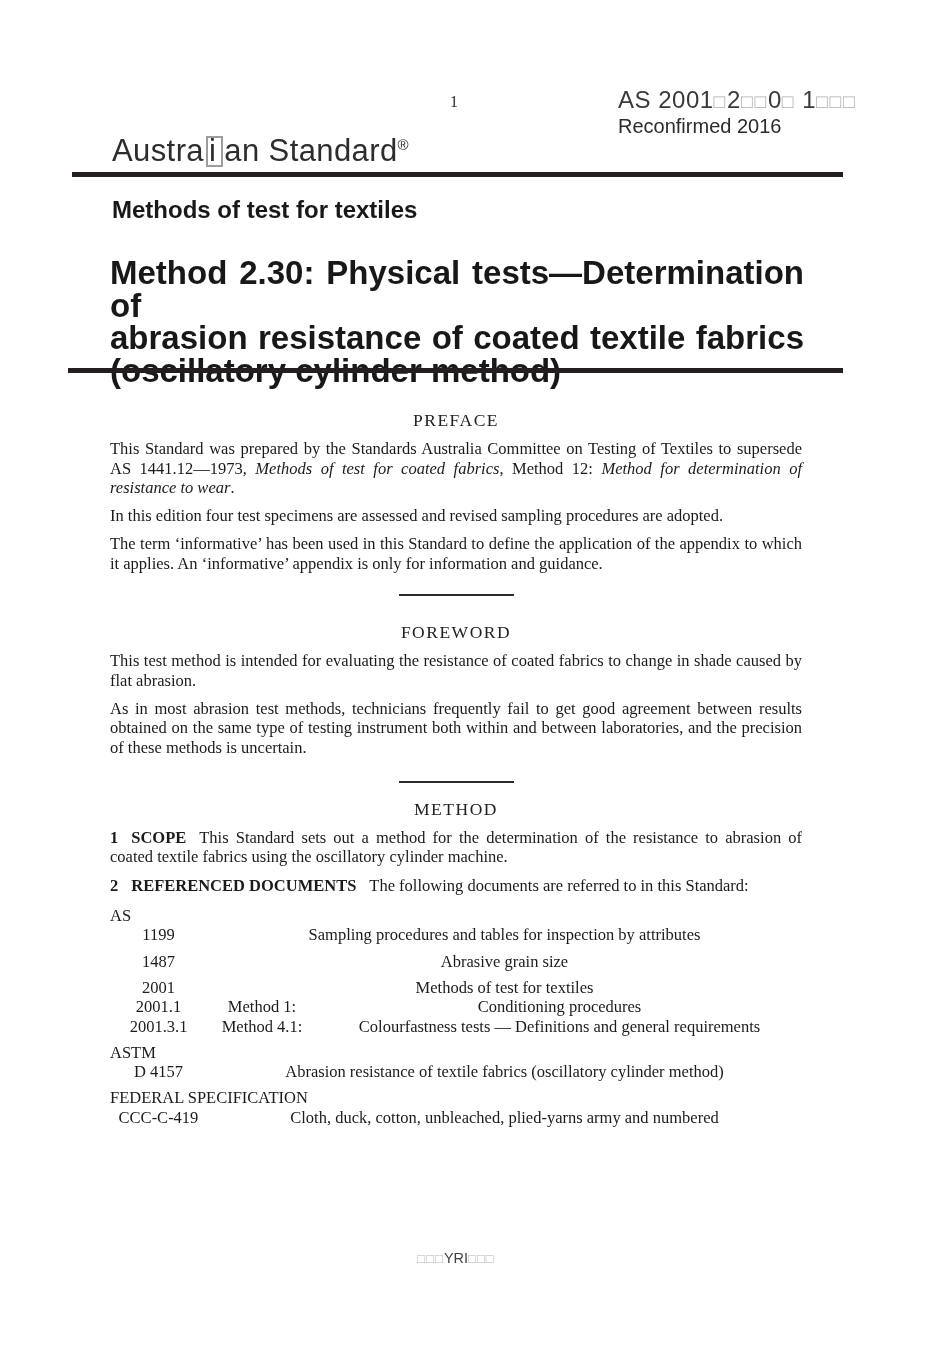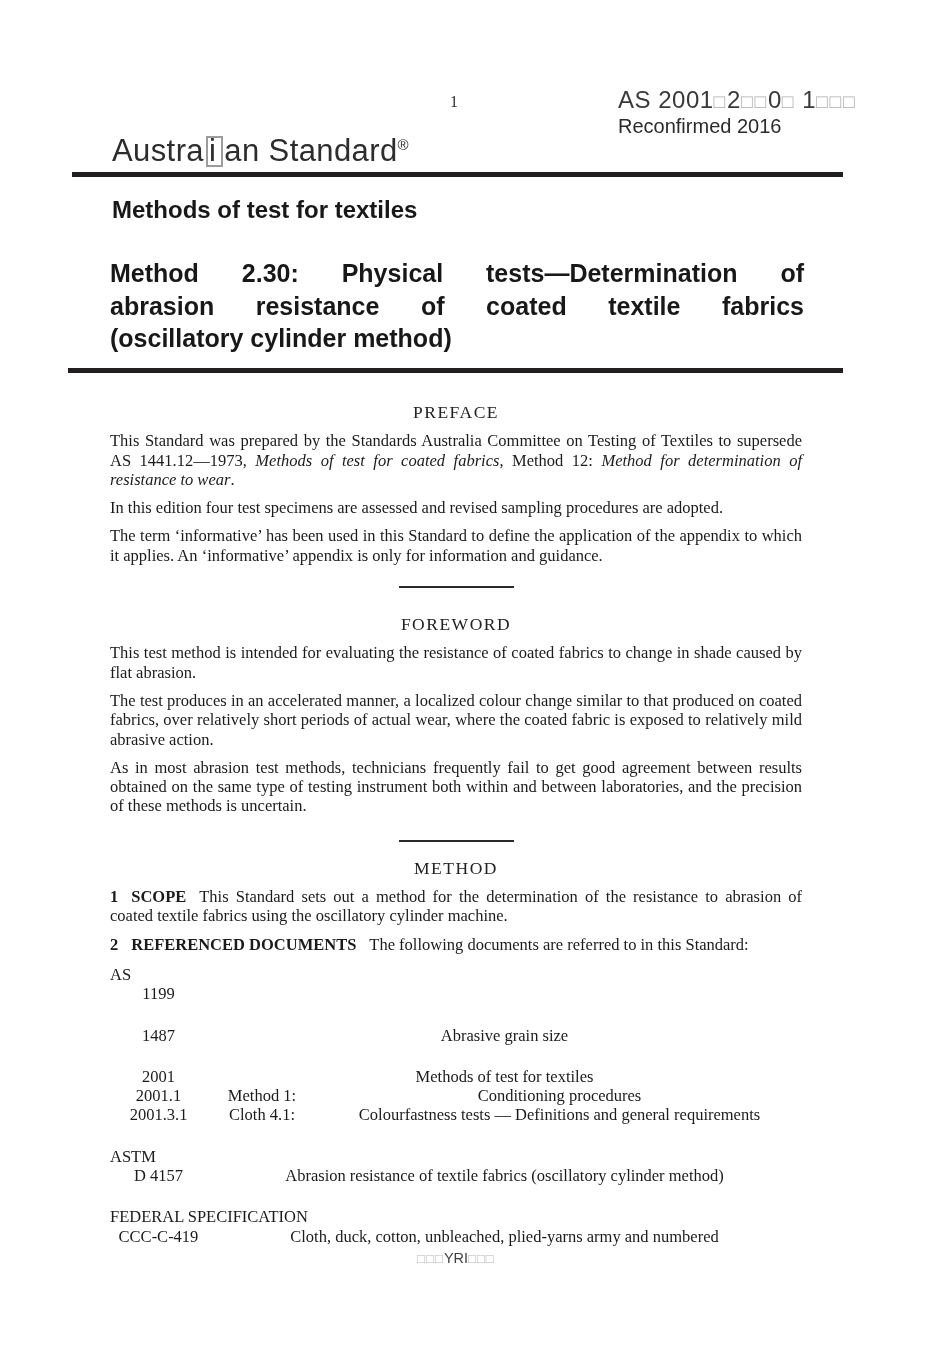--- a/index.html
+++ b/index.html
@@ -26,44 +26,44 @@
   #brand{left:112px;top:133px;font-family:"Liberation Sans",sans-serif;font-size:31px;color:#2d2d2d;letter-spacing:0.4px;white-space:nowrap;}
   .boxi{display:inline-block;border:2px solid #9c9c9c;padding:0 5px 1px 1px;line-height:0.85;margin:0 1px 0 2px;}
   .reg{font-size:15px;vertical-align:super;}
 
   .rule{background:#231f20;}
   #rule1{left:72px;top:172px;width:771px;height:5px;}
   #rule2{left:68px;top:368px;width:775px;height:5px;}
 
   
   #title1{left:112px;top:196px;font-family:"Liberation Sans",sans-serif;font-size:24px;font-weight:bold;color:#181818;white-space:nowrap;}
-  #title2{left:110px;top:257px;width:694px;font-family:"Liberation Sans",sans-serif;font-size:25px;font-weight:bold;color:#181818;}
+  #title2{left:110px;top:257px;width:694px;font-family:"Liberation Sans",sans-serif;font-size:33px;font-weight:bold;color:#181818;}
   #title2 .tline{line-height:32.6px;}
   #title2 .just{text-align:justify;text-align-last:justify;}
 
   
   #bodycol{left:110px;top:395px;width:692px;font-size:16.5px;line-height:19.3px;}
   #bodycol p{margin:9px 0 0 0;text-align:justify;}
   h2.sect{font-size:17.5px;font-weight:normal;letter-spacing:1.5px;text-align:center;margin:0;line-height:19.3px;color:#222;}
-  #h-preface{margin-top:8px;}
+  #h-preface{margin-top:16px;}
   p.first{margin-top:11px;}
   .divider{width:115px;height:2px;background:#2a2a2a;margin:21px auto 0;}
   #div2{margin-top:24px;}
   #h-foreword{margin-top:27px;}
   #h-method{margin-top:17px;}
   .cnum,.clabel{font-weight:bold;}
   .cnum{margin-right:13px;}
   .clabel{margin-right:13px;}
   #p-refdocs{margin-top:21px;}
   em{font-style:italic;}
 
   
   #reflist{margin-top:11px;}
   .ref-row{display:flex;line-height:19.3px;text-align:center;}
-  .ref-row.gap{margin-top:22px;}
+  .ref-row.gap{margin-top:7px;}
   .ref-code{width:97px;flex:none;}
   .ref-sub{width:110px;flex:none;}
   .ref-desc{flex:1;}
 
   
   #footer{left:110px;top:1250px;width:692px;text-align:center;font-family:"Liberation Sans",sans-serif;font-size:14.5px;color:#3f3f3f;}
   #footer .tofu-sm{color:#b5b5b5;font-size:13px;letter-spacing:1px;}
 </style>
 </head>
 <body>
@@ -95,54 +95,54 @@
 
     <h2 class="sect" id="h-preface">PREFACE</h2>
     <p class="first"><span>This Standard was prepared by the Standards Australia Committee on Testing of Textiles to supersede AS 1441.12—1973, </span><em>Methods of test for coated fabrics</em><span>, Method 12:  </span><em>Method for determination of resistance to wear</em><span>.</span></p>
     <p>In this edition four test specimens are assessed and revised sampling procedures are adopted.</p>
     <p>The term ‘informative’ has been used in this Standard to define the application of the appendix to which it applies. An ‘informative’ appendix is only for information and guidance.</p>
 
     <div class="divider" id="div1"></div>
 
     <h2 class="sect" id="h-foreword">FOREWORD</h2>
     <p class="first">This test method is intended for evaluating the resistance of coated fabrics to change in shade caused by flat abrasion.</p>
-    <p>The test produces in an accelerated manner, a localized colour change similar to that produced on coated fabrics, over relatively short periods of actual wear, where the coated fabric is exposed to relatively mild abrasive action.</p>
     <p>As in most abrasion test methods, technicians frequently fail to get good agreement between results obtained on the same type of testing instrument both within and between laboratories, and the precision of these methods is uncertain.</p>
 
     <div class="divider" id="div2"></div>
 
     <h2 class="sect" id="h-method">METHOD</h2>
 
     <p class="first"><span class="cnum">1</span><span class="clabel">SCOPE</span><span>This Standard sets out a method for the determination of the resistance to abrasion of coated textile fabrics using the oscillatory cylinder machine.</span></p>
 
     <p id="p-refdocs"><span class="cnum">2</span><span class="clabel">REFERENCED DOCUMENTS</span><span>The following documents are referred to in this Standard:</span></p>
 
     <div id="reflist">
       <div class="ref-row">
           <span>AS</span>
         </div>
       <div class="ref-row">
           <span class="ref-code">1199</span>
+          <span class="ref-desc">Sampling procedures and tables for inspection by attributes</span>
         </div>
       <div class="ref-row gap">
           <span class="ref-code">1487</span>
           <span class="ref-desc">Abrasive grain size</span>
         </div>
       <div class="ref-row gap">
           <span class="ref-code">2001</span>
           <span class="ref-desc">Methods of test for textiles</span>
         </div>
       <div class="ref-row">
           <span class="ref-code">2001.1</span>
           <span class="ref-sub">Method 1:</span>
           <span class="ref-desc">Conditioning procedures</span>
         </div>
       <div class="ref-row">
           <span class="ref-code">2001.3.1</span>
-          <span class="ref-sub">Cloth 4.1:</span>
+          <span class="ref-sub">Method 4.1:</span>
           <span class="ref-desc">Colourfastness tests — Definitions and general requirements</span>
         </div>
       <div class="ref-row gap">
           <span>ASTM</span>
         </div>
       <div class="ref-row">
           <span class="ref-code">D 4157</span>
           <span class="ref-desc">Abrasion resistance of textile fabrics (oscillatory cylinder method)</span>
         </div>
       <div class="ref-row gap">

